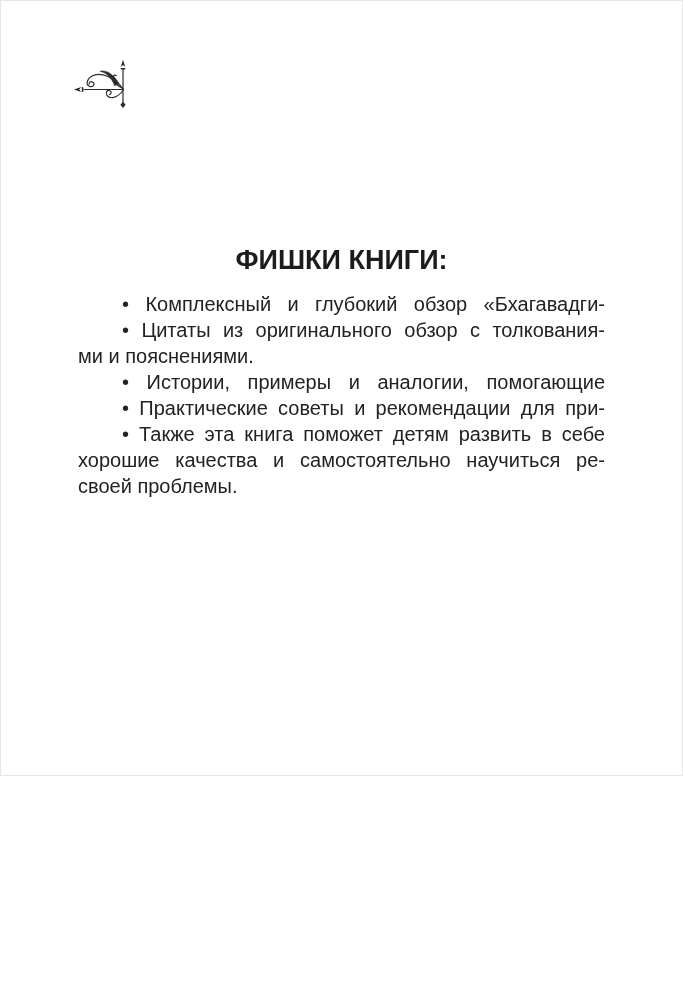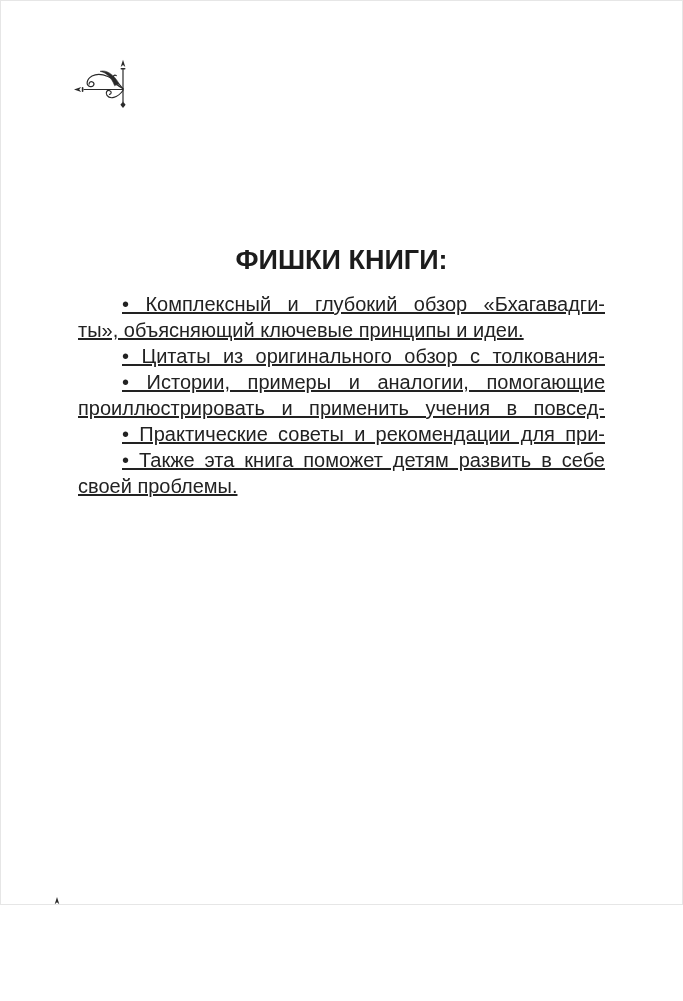--- a/index.html
+++ b/index.html
@@ -1,19 +1,19 @@
 <!DOCTYPE html>
 <html><head>
 <meta charset="utf-8">
 <style>
   html, body { margin: 0; padding: 0; background: #ffffff; }
   .page {
     position: relative;
     width: 683px;
-    height: 905px;
+    height: 776px;
     background: #ffffff;
     font-family: "Liberation Sans", sans-serif;
     color: #1f1f1f;
     overflow: hidden;
     box-shadow: inset 0 0 0 1px #e6e6e6;
   }
   .ornament-top {
     position: absolute;
     left: 73px;
     top: 59px;
@@ -39,21 +39,20 @@
     left: 78px;
     width: 527px;
     font-size: 20px;
     line-height: 26px;
     color: #222222;
   }
   .line {
     text-align: justify;
     -moz-text-align-last: justify;
     text-align-last: justify;
-    text-decoration: underline;
   }
   .line.first { text-indent: 44px; }
   .line.last  { text-align: left; -moz-text-align-last: left; text-align-last: left; }
   .ornament-bottom {
     position: absolute;
     left: 48px;
     top: 896px;
     width: 76px;
     height: 62px;
   }
@@ -96,34 +95,34 @@
         <path d="M50,31.5 C44,39.5 36.8,40.4 34,36.4 C32.1,33.6 34.1,30.7 36.7,31.7 C38.9,32.5 38.5,35.2 36.5,35.4"></path>
       </g>
     </svg>
   </div>
 
   <h1 class="title">ФИШКИ КНИГИ:</h1>
 
   <div class="body-text">
       <div class="para">
         <div class="line first">• Комплексный и глубокий обзор «Бхагавадги-</div>
-        <div class="line last">ты», объясняющий ключевые принципы и идеи.</div>
       </div>
       <div class="para">
         <div class="line first">• Цитаты из оригинального обзор с толкования-</div>
+        <div class="line last">ми и пояснениями.</div>
       </div>
       <div class="para">
         <div class="line first">• Истории, примеры и аналогии, помогающие</div>
-        <div class="line">проиллюстрировать и применить учения в повсед-</div>
       </div>
       <div class="para">
         <div class="line first">• Практические советы и рекомендации для при-</div>
       </div>
       <div class="para">
         <div class="line first">• Также эта книга поможет детям развить в себе</div>
+        <div class="line">хорошие качества и самостоятельно научиться ре-</div>
         <div class="line last">своей проблемы.</div>
       </div>
     </div>
 
   <div class="ornament-bottom">
     <svg width="76" height="62" viewBox="0 0 76 62" xmlns="http://www.w3.org/2000/svg">
       <g fill="none" stroke="#2a2a2a" stroke-width="1.2" stroke-linecap="round">
 
         <path d="M9,1 L6.7,8.2 L9,6.2 L11.3,8.2 Z" fill="#2a2a2a" stroke="none"></path>
         <path d="M7.3,10 h3.4" stroke-width="1.6"></path>

